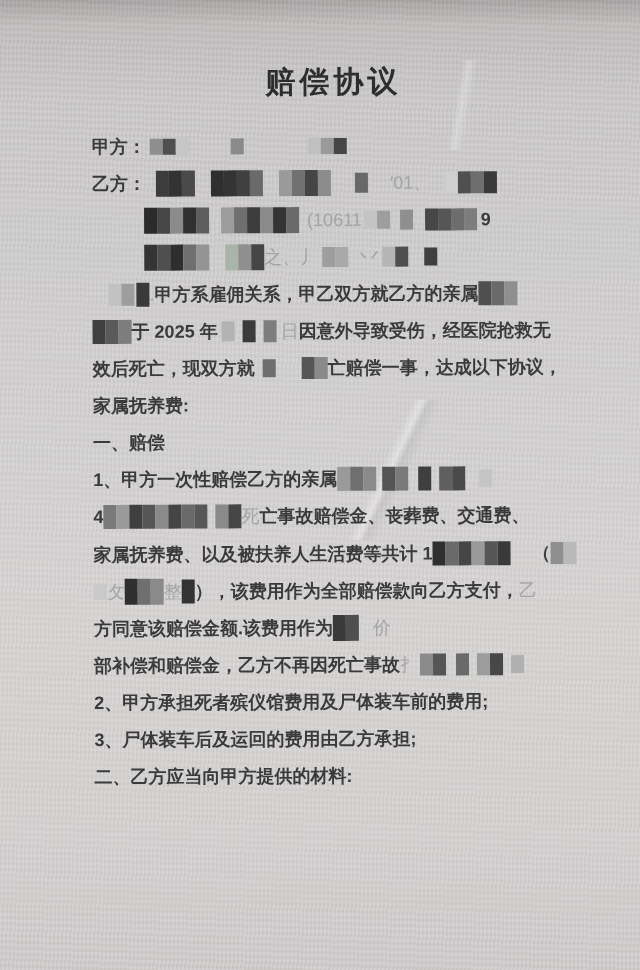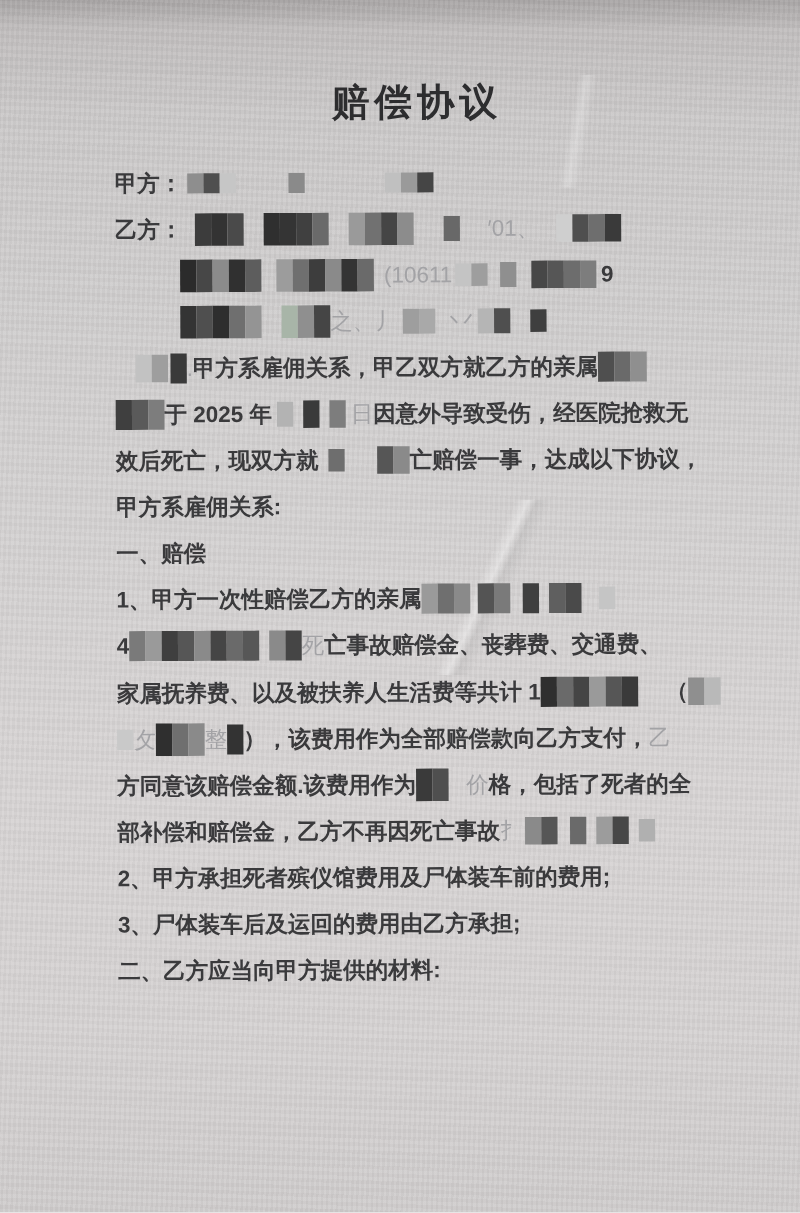--- a/index.html
+++ b/index.html
@@ -47,25 +47,25 @@
 <div class="doc">
   <div class="title">赔偿协议</div>
   <div class="doc-body" id="doc-body">
       <div class="line"><span class="txt">甲方：</span><span class="sp" style="width: 4px;"></span><span class="redact"><span class="cell" style="background: rgb(142, 142, 142); height: 16px;"></span><span class="cell" style="background: rgb(79, 79, 79); height: 16px;"></span><span class="cell" style="background: rgb(198, 198, 198); height: 16px;"></span></span><span class="sp" style="width: 42px;"></span><span class="redact"><span class="cell" style="background: rgb(138, 138, 138); height: 16px;"></span></span><span class="sp" style="width: 64px;"></span><span class="redact"><span class="cell" style="background: rgb(192, 192, 192); height: 16px;"></span><span class="cell" style="background: rgb(154, 154, 154); height: 16px;"></span><span class="cell" style="background: rgb(69, 69, 69); height: 16px;"></span></span></div>
       <div class="line"><span class="txt">乙方：</span><span class="sp" style="width: 10px;"></span><span class="redact"><span class="cell" style="background: rgb(60, 60, 60); height: 26px;"></span><span class="cell" style="background: rgb(51, 51, 51); height: 26px;"></span><span class="cell" style="background: rgb(74, 74, 74); height: 26px;"></span></span><span class="sp" style="width: 16px;"></span><span class="redact"><span class="cell" style="background: rgb(47, 47, 47); height: 26px;"></span><span class="cell" style="background: rgb(52, 52, 52); height: 26px;"></span><span class="cell" style="background: rgb(64, 64, 64); height: 26px;"></span><span class="cell" style="background: rgb(106, 106, 106); height: 26px;"></span></span><span class="sp" style="width: 16px;"></span><span class="redact"><span class="cell" style="background: rgb(154, 154, 154); height: 26px;"></span><span class="cell" style="background: rgb(113, 113, 113); height: 26px;"></span><span class="cell" style="background: rgb(69, 69, 69); height: 26px;"></span><span class="cell" style="background: rgb(140, 140, 140); height: 26px;"></span></span><span class="sp" style="width: 24px;"></span><span class="redact"><span class="cell" style="background: rgb(104, 104, 104); height: 20px;"></span></span><span class="sp" style="width: 22px;"></span><span class="txt faint">′01、</span><span class="sp" style="width: 14px;"></span><span class="redact"><span class="cell" style="background: rgb(207, 207, 207); height: 22px;"></span><span class="cell" style="background: rgb(79, 79, 79); height: 22px;"></span><span class="cell" style="background: rgb(110, 110, 110); height: 22px;"></span><span class="cell" style="background: rgb(58, 58, 58); height: 22px;"></span></span></div>
       <div class="line" style="padding-left: 145px;"><span class="redact"><span class="cell" style="background: rgb(43, 43, 43); height: 26px;"></span><span class="cell" style="background: rgb(71, 71, 71); height: 26px;"></span><span class="cell" style="background: rgb(139, 139, 139); height: 26px;"></span><span class="cell" style="background: rgb(48, 48, 48); height: 26px;"></span><span class="cell" style="background: rgb(93, 93, 93); height: 26px;"></span></span><span class="sp" style="width: 12px;"></span><span class="redact"><span class="cell" style="background: rgb(156, 156, 156); height: 26px;"></span><span class="cell" style="background: rgb(111, 111, 111); height: 26px;"></span><span class="cell" style="background: rgb(61, 61, 61); height: 26px;"></span><span class="cell" style="background: rgb(138, 138, 138); height: 26px;"></span><span class="cell" style="background: rgb(52, 52, 52); height: 26px;"></span><span class="cell" style="background: rgb(106, 106, 106); height: 26px;"></span></span><span class="sp" style="width: 8px;"></span><span class="txt faint">(10611</span><span class="sp" style="width: 2px;"></span><span class="redact"><span class="cell" style="background: rgb(196, 196, 196); height: 18px;"></span><span class="cell" style="background: rgb(158, 158, 158); height: 18px;"></span></span><span class="sp" style="width: 10px;"></span><span class="redact"><span class="cell" style="background: rgb(143, 143, 143); height: 20px;"></span></span><span class="sp" style="width: 12px;"></span><span class="redact"><span class="cell" style="background: rgb(71, 71, 71); height: 22px;"></span><span class="cell" style="background: rgb(86, 86, 86); height: 22px;"></span><span class="cell" style="background: rgb(109, 109, 109); height: 22px;"></span><span class="cell" style="background: rgb(125, 125, 125); height: 22px;"></span></span><span class="sp" style="width: 4px;"></span><span class="txt">9</span></div>
       <div class="line" style="padding-left: 145px;"><span class="redact"><span class="cell" style="background: rgb(52, 52, 52); height: 26px;"></span><span class="cell" style="background: rgb(79, 79, 79); height: 26px;"></span><span class="cell" style="background: rgb(46, 46, 46); height: 26px;"></span><span class="cell" style="background: rgb(111, 111, 111); height: 26px;"></span><span class="cell" style="background: rgb(148, 148, 148); height: 26px;"></span></span><span class="sp" style="width: 16px;"></span><span class="redact"><span class="cell" style="background: rgb(168, 181, 168); height: 26px;"></span><span class="cell" style="background: rgb(143, 143, 143); height: 26px;"></span><span class="cell" style="background: rgb(69, 69, 69); height: 26px;"></span></span><span class="txt faint">之、丿</span><span class="sp" style="width: 4px;"></span><span class="redact"><span class="cell" style="background: rgb(158, 158, 158); height: 20px;"></span><span class="cell" style="background: rgb(169, 169, 169); height: 20px;"></span></span><span class="sp" style="width: 12px;"></span><span class="txt faint">丷</span><span class="sp" style="width: 4px;"></span><span class="redact"><span class="cell" style="background: rgb(181, 181, 181); height: 20px;"></span><span class="cell" style="background: rgb(79, 79, 79); height: 20px;"></span></span><span class="sp" style="width: 16px;"></span><span class="redact"><span class="cell" style="background: rgb(63, 63, 63); height: 18px;"></span></span></div>
       <div class="line"><span class="sp" style="width: 16px;"></span><span class="redact"><span class="cell" style="background: rgb(194, 194, 194); height: 22px;"></span><span class="cell" style="background: rgb(158, 158, 158); height: 22px;"></span></span><span class="sp" style="width: 2px;"></span><span class="redact"><span class="cell" style="background: rgb(58, 58, 58); height: 24px;"></span></span><span class="txt faint">.</span><span class="txt">甲方系雇佣关系，甲乙双方就乙方的亲属</span><span class="redact"><span class="cell" style="background: rgb(79, 79, 79); height: 24px;"></span><span class="cell" style="background: rgb(106, 106, 106); height: 24px;"></span><span class="cell" style="background: rgb(143, 143, 143); height: 24px;"></span></span></div>
       <div class="line"><span class="redact"><span class="cell" style="background: rgb(63, 63, 63); height: 24px;"></span><span class="cell" style="background: rgb(90, 90, 90); height: 24px;"></span><span class="cell" style="background: rgb(125, 125, 125); height: 24px;"></span></span><span class="txt">于 2025 年</span><span class="sp" style="width: 4px;"></span><span class="redact"><span class="cell" style="background: rgb(179, 179, 179); height: 20px;"></span></span><span class="sp" style="width: 8px;"></span><span class="redact"><span class="cell" style="background: rgb(58, 58, 58); height: 22px;"></span></span><span class="sp" style="width: 8px;"></span><span class="redact"><span class="cell" style="background: rgb(125, 125, 125); height: 22px;"></span></span><span class="sp" style="width: 4px;"></span><span class="txt faint">日</span><span class="txt">因意外导致受伤，经医院抢救无</span></div>
       <div class="line"><span class="txt">效后死亡，现双方就</span><span class="sp" style="width: 8px;"></span><span class="redact"><span class="cell" style="background: rgb(110, 110, 110); height: 18px;"></span></span><span class="sp" style="width: 26px;"></span><span class="redact"><span class="cell" style="background: rgb(86, 86, 86); height: 22px;"></span><span class="cell" style="background: rgb(138, 138, 138); height: 22px;"></span></span><span class="txt">亡赔偿一事，达成以下协议，</span></div>
-      <div class="line"><span class="txt">甲方系雇佣关系:</span></div>
+      <div class="line"><span class="txt">家属抚养费:</span></div>
       <div class="line"><span class="txt">一、赔偿</span></div>
       <div class="line"><span class="txt">1、甲方一次性赔偿乙方的亲属</span><span class="redact"><span class="cell" style="background: rgb(154, 154, 154); height: 24px;"></span><span class="cell" style="background: rgb(111, 111, 111); height: 24px;"></span><span class="cell" style="background: rgb(138, 138, 138); height: 24px;"></span></span><span class="sp" style="width: 6px;"></span><span class="redact"><span class="cell" style="background: rgb(84, 84, 84); height: 24px;"></span><span class="cell" style="background: rgb(122, 122, 122); height: 24px;"></span></span><span class="sp" style="width: 10px;"></span><span class="redact"><span class="cell" style="background: rgb(63, 63, 63); height: 24px;"></span></span><span class="sp" style="width: 8px;"></span><span class="redact"><span class="cell" style="background: rgb(95, 95, 95); height: 24px;"></span><span class="cell" style="background: rgb(74, 74, 74); height: 24px;"></span></span><span class="sp" style="width: 14px;"></span><span class="redact"><span class="cell" style="background: rgb(197, 197, 197); height: 18px;"></span></span></div>
       <div class="line"><span class="txt">4</span><span class="redact"><span class="cell" style="background: rgb(122, 122, 122); height: 24px;"></span><span class="cell" style="background: rgb(154, 154, 154); height: 24px;"></span><span class="cell" style="background: rgb(63, 63, 63); height: 24px;"></span><span class="cell" style="background: rgb(86, 86, 86); height: 24px;"></span><span class="cell" style="background: rgb(138, 138, 138); height: 24px;"></span><span class="cell" style="background: rgb(69, 69, 69); height: 24px;"></span><span class="cell" style="background: rgb(106, 106, 106); height: 24px;"></span><span class="cell" style="background: rgb(87, 87, 87); height: 24px;"></span></span><span class="sp" style="width: 8px;"></span><span class="redact"><span class="cell" style="background: rgb(138, 138, 138); height: 24px;"></span><span class="cell" style="background: rgb(69, 69, 69); height: 24px;"></span></span><span class="txt faint">死</span><span class="txt">亡事故赔偿金、丧葬费、交通费、</span></div>
       <div class="line"><span class="txt">家属抚养费、以及被扶养人生活费等共计 1</span><span class="redact"><span class="cell" style="background: rgb(47, 47, 47); height: 24px;"></span><span class="cell" style="background: rgb(106, 106, 106); height: 24px;"></span><span class="cell" style="background: rgb(69, 69, 69); height: 24px;"></span><span class="cell" style="background: rgb(154, 154, 154); height: 24px;"></span><span class="cell" style="background: rgb(86, 86, 86); height: 24px;"></span><span class="cell" style="background: rgb(58, 58, 58); height: 24px;"></span></span><span class="sp" style="width: 22px;"></span><span class="txt">（</span><span class="redact"><span class="cell" style="background: rgb(143, 143, 143); height: 22px;"></span><span class="cell" style="background: rgb(185, 185, 185); height: 22px;"></span></span></div>
       <div class="line"><span class="redact"><span class="cell" style="background: rgb(201, 201, 201); height: 16px;"></span></span><span class="txt faint">攵</span><span class="redact"><span class="cell" style="background: rgb(47, 47, 47); height: 26px;"></span><span class="cell" style="background: rgb(111, 111, 111); height: 26px;"></span><span class="cell" style="background: rgb(138, 138, 138); height: 26px;"></span></span><span class="txt faint">整</span><span class="redact"><span class="cell" style="background: rgb(51, 51, 51); height: 24px;"></span></span><span class="txt">），该费用作为全部赔偿款向乙方支付，</span><span class="txt faint">乙</span></div>
-      <div class="line"><span class="txt">方同意该赔偿金额.该费用作为</span><span class="redact"><span class="cell" style="background: rgb(58, 58, 58); height: 26px;"></span><span class="cell" style="background: rgb(79, 79, 79); height: 26px;"></span></span><span class="sp" style="width: 14px;"></span><span class="txt faint">价</span><span class="txt">格，包括了死者的全</span></div>
+      <div class="line"><span class="txt">方同意该赔偿金额.该费用作为</span><span class="redact"><span class="cell" style="background: rgb(58, 58, 58); height: 26px;"></span><span class="cell" style="background: rgb(79, 79, 79); height: 26px;"></span></span><span class="sp" style="width: 14px;"></span><span class="txt faint">价</span></div>
       <div class="line"><span class="txt">部补偿和赔偿金，乙方不再因死亡事故</span><span class="txt faint">扌</span><span class="sp" style="width: 2px;"></span><span class="redact"><span class="cell" style="background: rgb(138, 138, 138); height: 22px;"></span><span class="cell" style="background: rgb(86, 86, 86); height: 22px;"></span></span><span class="sp" style="width: 10px;"></span><span class="redact"><span class="cell" style="background: rgb(106, 106, 106); height: 22px;"></span></span><span class="sp" style="width: 8px;"></span><span class="redact"><span class="cell" style="background: rgb(156, 156, 156); height: 22px;"></span><span class="cell" style="background: rgb(71, 71, 71); height: 22px;"></span></span><span class="sp" style="width: 8px;"></span><span class="redact"><span class="cell" style="background: rgb(176, 176, 176); height: 18px;"></span></span></div>
       <div class="line"><span class="txt">2、甲方承担死者殡仪馆费用及尸体装车前的费用;</span></div>
       <div class="line"><span class="txt">3、尸体装车后及运回的费用由乙方承担;</span></div>
       <div class="line"><span class="txt">二、乙方应当向甲方提供的材料:</span></div>
     </div>
 </div>
 
 </body></html>

